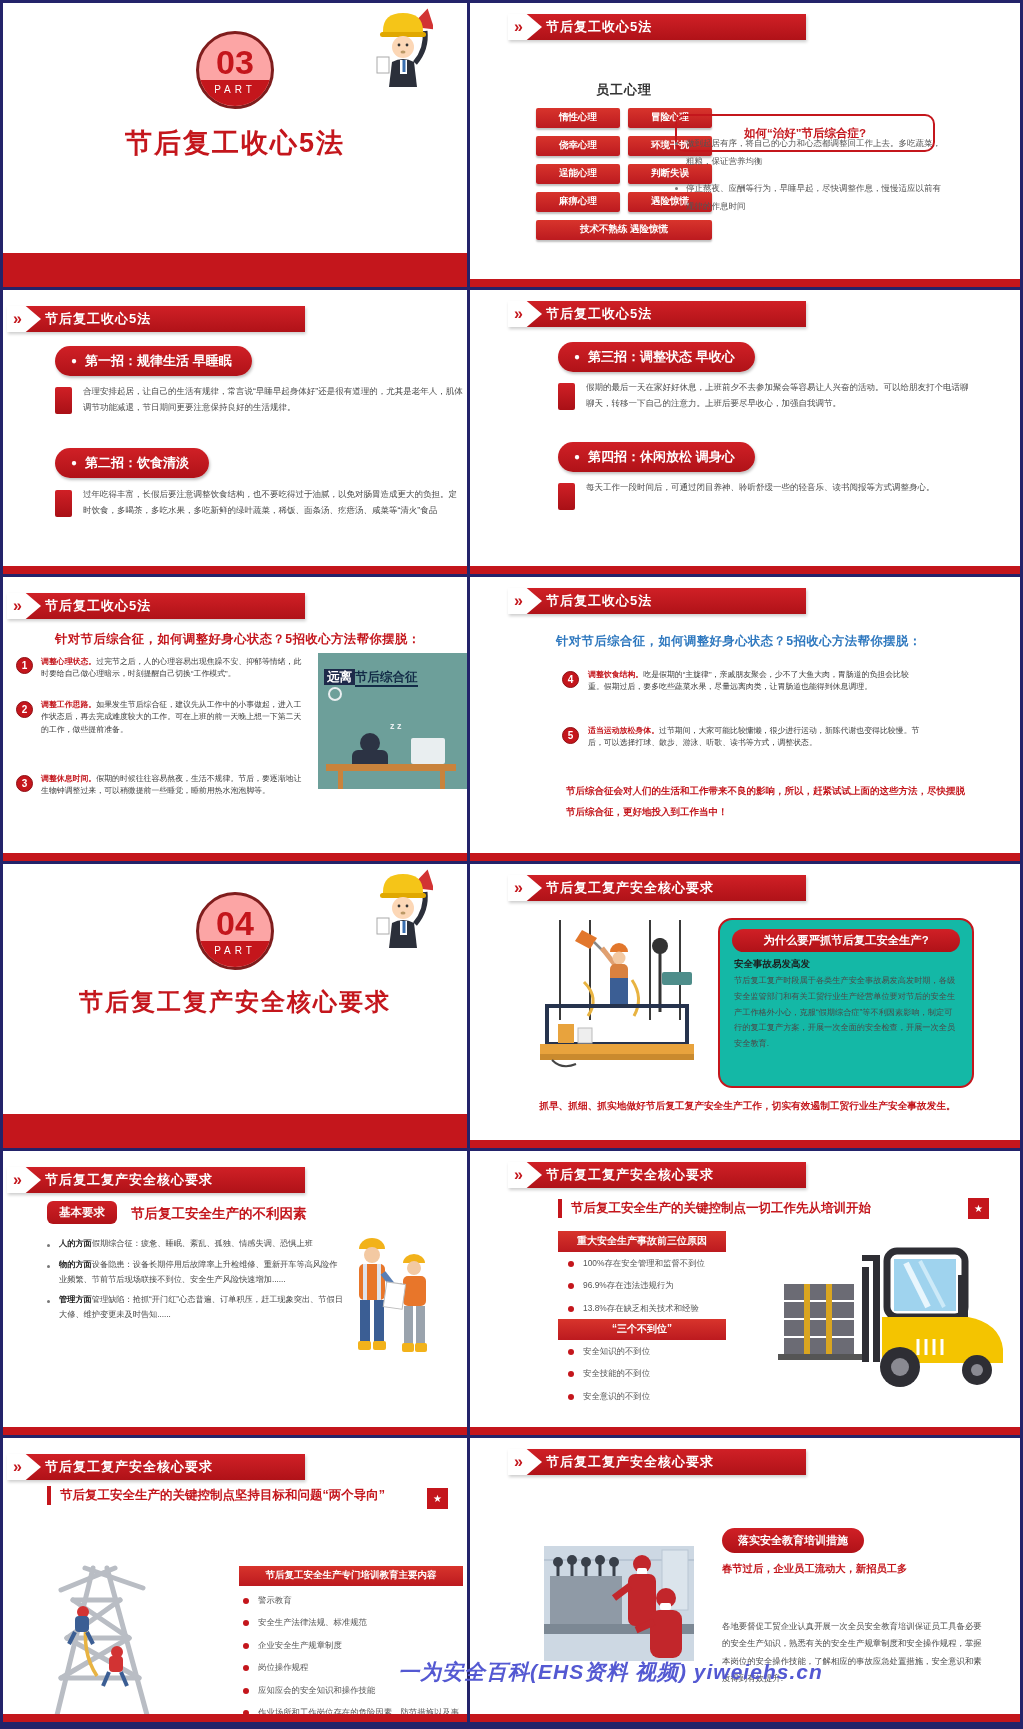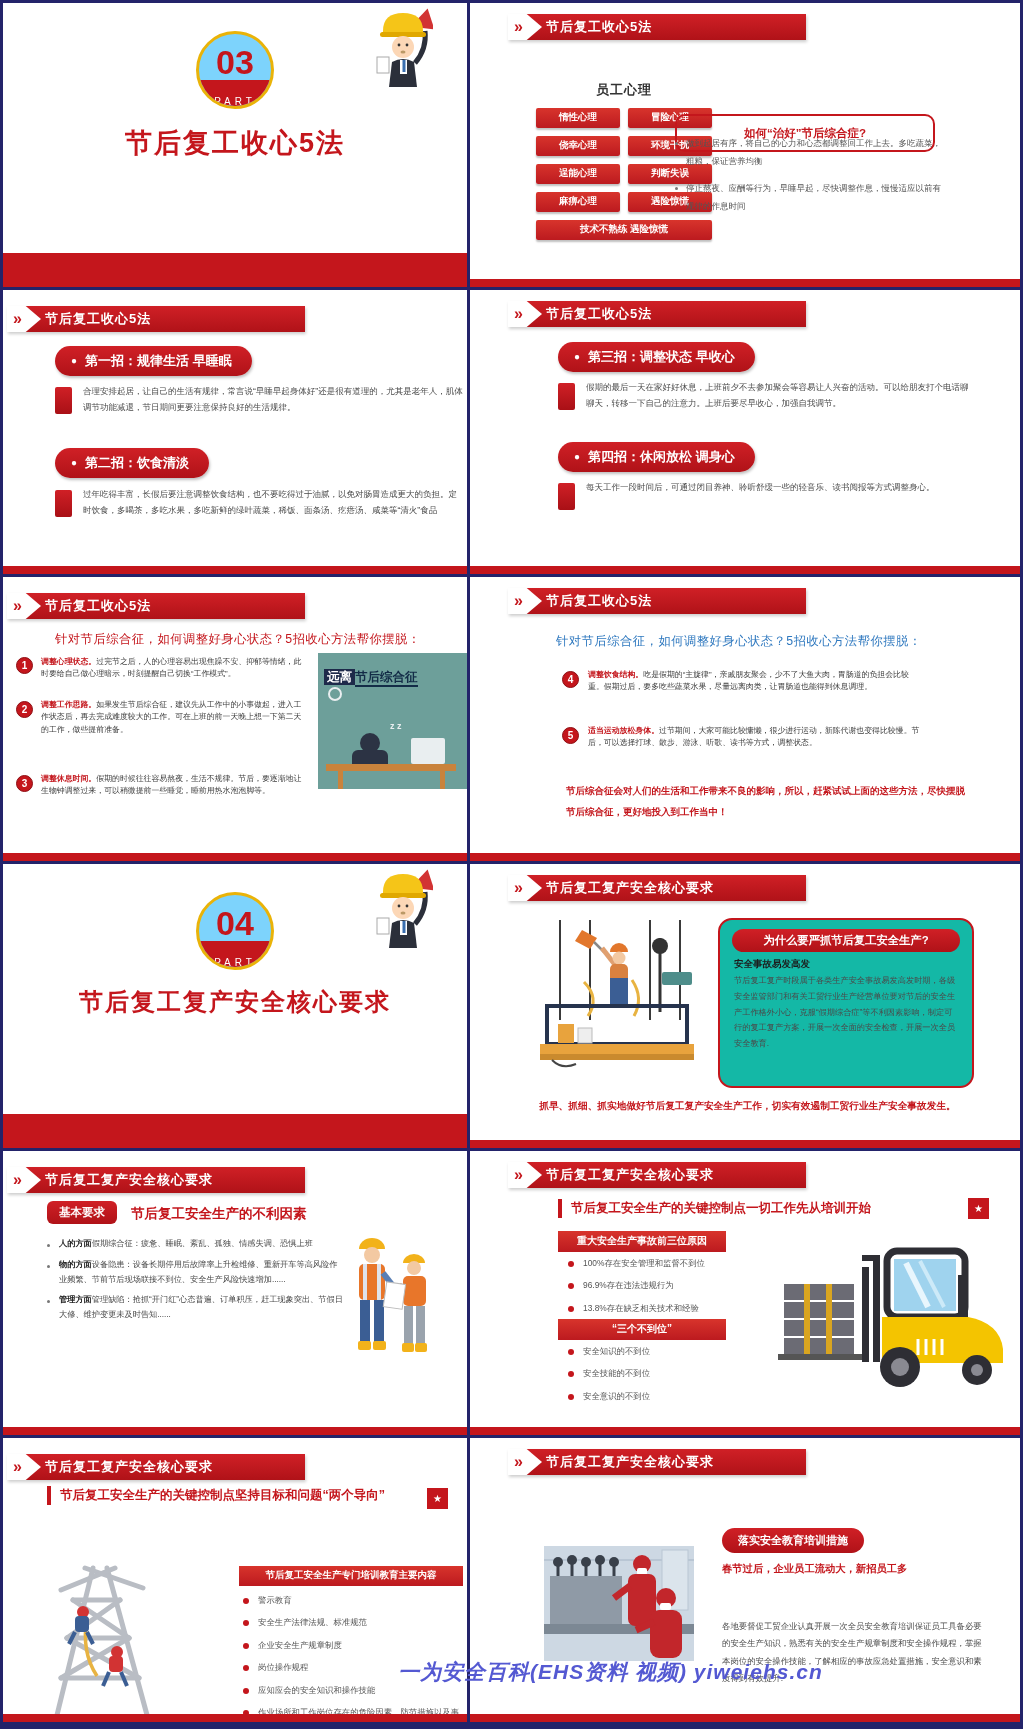--- a/index.html
+++ b/index.html
@@ -14,26 +14,26 @@
          width:298px; box-shadow:1px 2px 3px rgba(0,0,0,.2); letter-spacing:1px; }
   .cl .hdr { left:4px; top:16px; }
   .cr .hdr { left:38px; top:11px; }
   .notch { position:absolute; left:0; top:0; bottom:0; width:34px; background:#fff;
            clip-path:polygon(0 0,55% 0,100% 50%,55% 100%,0 100%);
            display:flex; align-items:center; color:#c4161c; font-size:16px; font-weight:bold; padding-left:6px; }
   .botband { position:absolute; left:0; right:0; bottom:0; height:8px; background:#c4161c; }
   .bigband { position:absolute; left:0; right:0; bottom:0; height:34px; background:#c4161c; }
 
   
-  .circle { position:absolute; width:78px; height:78px; border:3px solid #eab308; border-radius:50%;
-            background:#7dd3fc; overflow:hidden; left:193px; top:28px; }
+  .circle { position:absolute; width:78px; height:78px; border:3px solid #7f1d1d; border-radius:50%;
+            background:#fca5a5; overflow:hidden; left:193px; top:28px; }
   .circle .num { height:60%; display:flex; align-items:flex-end; justify-content:center;
                  color:#c4161c; font-weight:bold; font-size:34px; line-height:.85; }
   .circle .part { position:absolute; bottom:0; left:-5%; width:110%; height:36%; background:#c4161c;
-                  color:#fff; text-align:center; font-size:10px; letter-spacing:4px; padding-top:16px; }
+                  color:#fff; text-align:center; font-size:10px; letter-spacing:4px; padding-top:4px; }
   .divtitle { position:absolute; top:122px; left:0; width:100%; text-align:center; color:#c4161c;
               font-weight:bold; letter-spacing:2px; }
   .s1 .divtitle { font-size:27px; }
   .s7 .divtitle { font-size:24px; }
   .cartoon { position:absolute; right:34px; top:4px; }
 
   
   .tip-pill { position:absolute; background:linear-gradient(180deg,#d02026,#b01218); color:#fff; font-weight:bold;
               font-size:13px; border-radius:15px; padding:6px 20px 6px 16px; box-shadow:1px 2px 3px rgba(0,0,0,.25); }
   .tip-pill .pdot { margin-right:8px; font-size:10px; vertical-align:1px; }
@@ -48,21 +48,21 @@
              text-align:center; padding:3px 0 4px; border-radius:2px; box-shadow:0 2px 2px rgba(0,0,0,.25); }
   .psy-wide { margin-top:8px; width:176px; }
   .howbox { position:absolute; left:205px; top:95px; width:260px; height:38px; border:2px solid #c4161c;
             border-radius:10px; display:flex; align-items:center; justify-content:center;margin-top:16px; }
   .howbox span { color:#c4161c; font-weight:bold; font-size:11.5px; }
   .howlist { position:absolute; left:205px; top:132px; width:266px; }
   .howlist .li { position:relative; padding-left:11px; font-size:8.5px; color:#555; line-height:2.1; margin-bottom:9px; }
   .gdot { position:absolute; left:0; top:7px; width:3px; height:3px; background:#777; border-radius:50%; }
 
   
-  .mtitle { position:absolute; font-weight:normal; font-size:12.3px; letter-spacing:.5px; }
+  .mtitle { position:absolute; font-weight:bold; font-size:12.3px; letter-spacing:.5px; }
   .red { color:#c4161c; } .blue { color:#2e78bf; }
   .mitem { position:absolute; font-size:7.9px; color:#3c3c3c; line-height:1.55; }
   .mitem .lead { color:#c4161c; font-weight:bold; }
   .numc { position:absolute; width:17px; height:17px; border-radius:50%; background:#c4161c; color:#fff;
           border:1px solid #8e0e13; font-size:10px; font-weight:bold; display:flex; align-items:center; justify-content:center; }
   .poster { position:absolute; left:315px; top:76px; width:149px; height:136px; background:#6d9f9a; overflow:hidden; }
   .poster .lbl { padding:16px 0 0 6px; font-size:12.5px; font-weight:bold; white-space:nowrap; }
   .poster .hl { background:#1e2a4a; color:#fff; padding:1px 3px; }
   .poster .rest { color:#132c47; border-bottom:2px solid #132c47; padding-bottom:1px; }
   .p-desk { position:absolute; left:8px; bottom:18px; width:130px; height:7px; background:#c9833c; }

